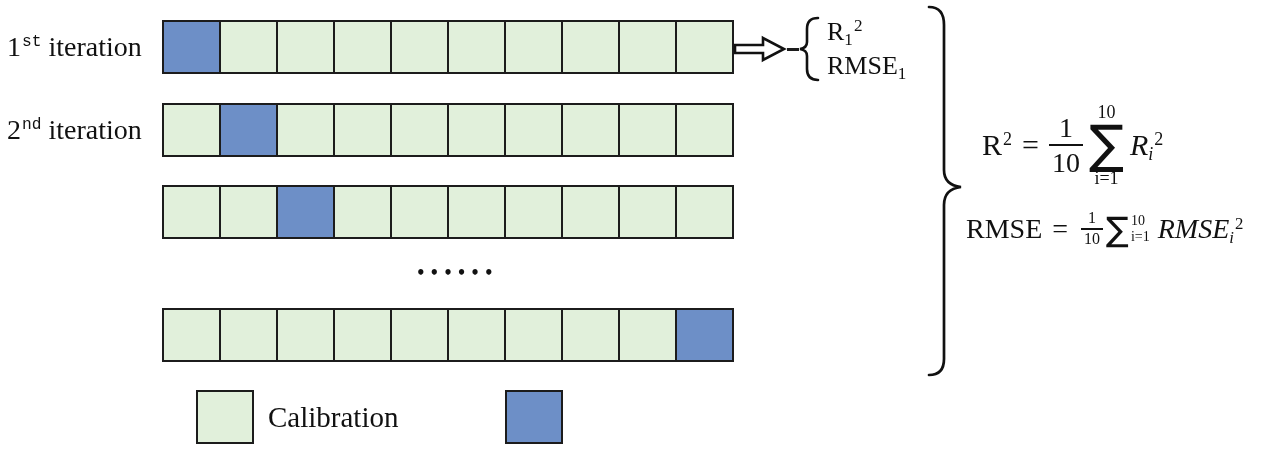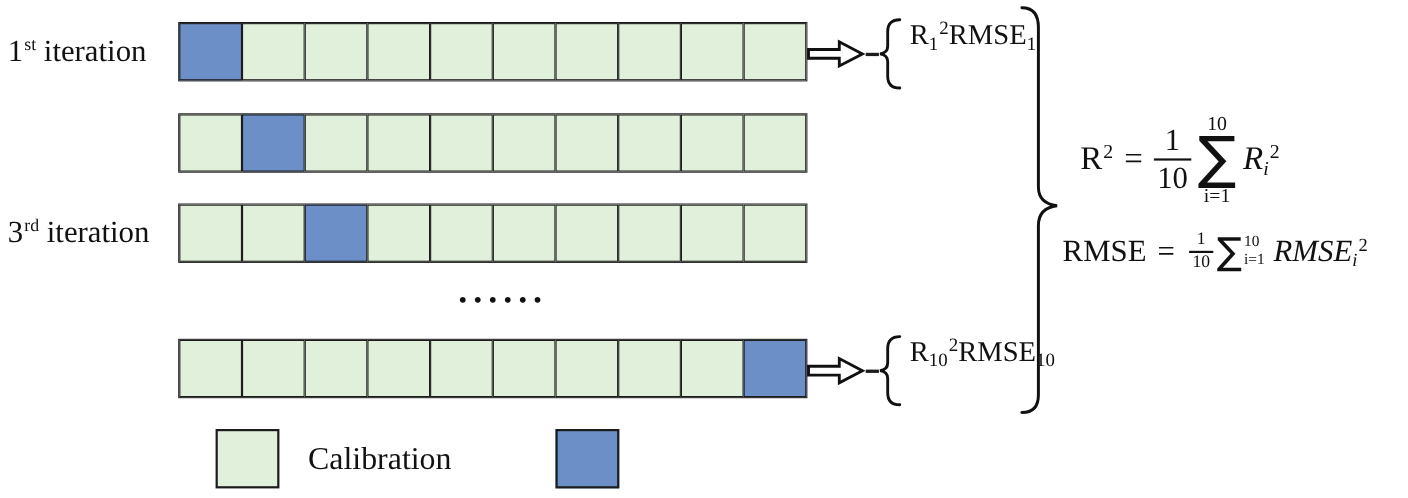--- a/index.html
+++ b/index.html
@@ -5,56 +5,56 @@
   html,body{margin:0;padding:0;background:#fff;}
   #canvas{
     position:relative;width:1280px;height:453px;background:var(--bg,#fff);
     font-family:"Liberation Serif","DejaVu Serif",serif;color:#111;overflow:hidden;
   }
   
   .iter-label{
     position:absolute;left:7px;width:152px;height:54px;
     display:flex;align-items:center;font-size:28px;white-space:nowrap;
   }
-  .iter-label sup{font-size:58%;vertical-align:super;line-height:0;margin-left:1px;}
+  .iter-label sup{font-size:58%;vertical-align:super;line-height:0;margin-left:1px;font-family:Liberation Mono, monospace;}
   .iter-label .word{margin-left:7px;}
   
   .cells{
     position:absolute;left:162px;width:572px;height:54px;
     display:flex;box-sizing:border-box;border:1px solid var(--border,#1c1c1c);
   }
   .cell{
     flex:1 1 auto;box-sizing:border-box;border:1px solid var(--border,#1c1c1c);
     background:var(--cal,#e1f0db);
   }
   .cell.validation{background:var(--val,#6d8fc7);}
   
   .rowgroup{
     position:absolute;left:733px;height:66px;display:flex;align-items:center;
   }
   .connector{width:12px;height:3px;background:var(--border,#1c1c1c);}
   .metrics{
-    display:flex;flex-direction:row;justify-content:space-between;
+    display:flex;flex-direction:column;justify-content:space-between;
     height:60px;margin-left:6px;font-size:26px;line-height:1.0;white-space:nowrap;
   }
   .metrics sub{font-size:66%;vertical-align:-0.3em;line-height:0;}
   .metrics sup{font-size:66%;vertical-align:0.5em;line-height:0;margin-left:1px;}
   
   .dots{
     position:absolute;left:416px;top:264px;font-size:15px;font-weight:bold;
     letter-spacing:4px;font-family:"DejaVu Sans",sans-serif;color:#111;
   }
   
   .legend-item{position:absolute;top:390px;display:flex;align-items:center;}
   .swatch{
     width:54px;height:50px;box-sizing:content-box;border:2px solid var(--border,#1c1c1c);
   }
   .swatch.cal{background:var(--cal,#e1f0db);}
   .swatch.val{background:var(--val,#6d8fc7);}
-  .legend-text{margin-left:26px;font-size:29px;}
+  .legend-text{margin-left:14px;font-size:29px;}
   
   .formula{position:absolute;display:flex;align-items:center;white-space:nowrap;}
   #formula-r2{left:982px;top:90px;height:110px;font-size:30px;}
   #formula-rmse{left:966px;top:206px;height:46px;font-size:28px;}
   .eq{margin:0 10px;}
   .frac{display:inline-flex;flex-direction:column;align-items:center;line-height:1.05;}
   .frac .bar{width:100%;border-top:2.5px solid #111;margin:2px 0;}
   .frac-big{font-size:28px;min-width:34px;}
   .frac-small{font-size:16px;min-width:22px;margin:0 3px;}
   .frac-small .bar{border-top-width:2px;margin:1px 0;}
@@ -70,22 +70,22 @@
   .bracesvg,.bigbrace,.arrowsvg{display:block;}
 </style>
 </head>
 <body>
 
 <div id="canvas" style="--cal: #e1f0db; --val: #6d8fc7; --border: #1c1c1c; --bg: #ffffff;">
 
   <div class="iter-label" style="top:20px">
     <span><span>1</span><sup>st</sup><span class="word">iteration</span></span>
   </div>
-  <div class="iter-label" style="top:185px">
-    <span><span>3</span><sup>rd</sup><span class="word">iteration</span></span>
+  <div class="iter-label" style="top:103px">
+    <span><span>2</span><sup>nd</sup><span class="word">iteration</span></span>
   </div>
 
   <div class="cells" style="top:20px">
       <div class="cell validation"></div>
       <div class="cell"></div>
       <div class="cell"></div>
       <div class="cell"></div>
       <div class="cell"></div>
       <div class="cell"></div>
       <div class="cell"></div>
@@ -141,33 +141,20 @@
       <path d="M 19,2 Q 8,2 8,13 L 8,26 Q 8,32 1,33 Q 8,34 8,40 L 8,53 Q 8,64 19,64" fill="none" stroke="#111" stroke-width="2.6" stroke-linecap="round"></path>
     </svg>
     <div class="metrics">
       <span><span>R</span><sub>1</sub><sup>2</sup></span>
       <span><span>RMSE</span><sub>1</sub></span>
     </div>
   </div>
 
 
 
-  <div class="rowgroup" style="top:304px">
-    <svg class="arrowsvg" width="54" height="28" viewBox="0 0 54 28">
-      <polygon points="2,10 30,10 30,3 51,14 30,25 30,18 2,18" fill="#fff" stroke="#111" stroke-width="2.6" stroke-linejoin="miter"></polygon>
-    </svg>
-    <div class="connector"></div>
-    <svg class="bracesvg" width="22" height="66" viewBox="0 0 22 66">
-      <path d="M 19,2 Q 8,2 8,13 L 8,26 Q 8,32 1,33 Q 8,34 8,40 L 8,53 Q 8,64 19,64" fill="none" stroke="#111" stroke-width="2.6" stroke-linecap="round"></path>
-    </svg>
-    <div class="metrics">
-      <span><span>R</span><sub>10</sub><sup>2</sup></span>
-      <span><span>RMSE</span><sub>10</sub></span>
-    </div>
-  </div>
 
   <svg class="bigbrace" style="position:absolute;left:916px;top:4px" width="56" height="378" viewBox="0 0 56 378">
     <path d="M 13,3 Q 28,3 28,21 L 28,166 Q 28,181 45,183 Q 28,185 28,201 L 28,355 Q 28,371 13,371" fill="none" stroke="#111" stroke-width="2.7" stroke-linecap="round"></path>
   </svg>
 
   <div class="formula" id="formula-r2">
     <span><span>R</span><sup>2</sup></span>
     <span class="eq">=</span>
     <span class="frac frac-big">
       <span>1</span>

